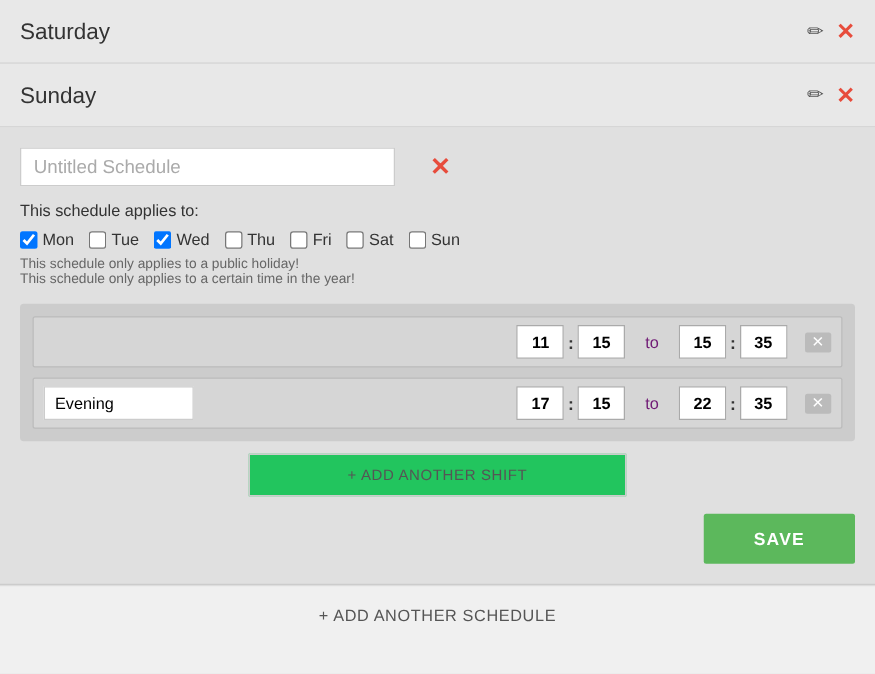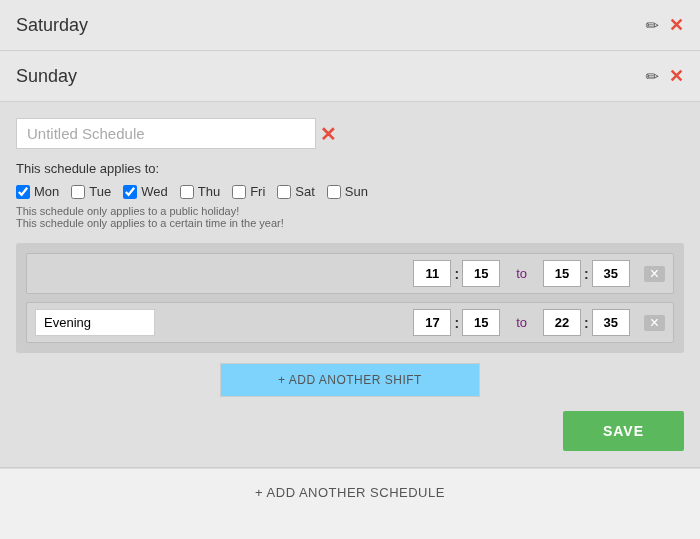--- a/index.html
+++ b/index.html
@@ -43,21 +43,21 @@
 
     .schedule-block {
       background: #e0e0e0;
       border-bottom: 1px solid #ccc;
       padding: 16px;
     }
 
     .schedule-name-row {
       display: flex;
       align-items: center;
-      gap: 0;
+      gap: 24px;
       margin-bottom: 12px;
     }
     .schedule-name-input {
       border: 1px solid #ccc;
       background: #fff;
       padding: 6px 10px;
       font-size: 15px;
       color: #999;
       flex: 1;
       max-width: 300px;
@@ -177,23 +177,23 @@
       font-size: 16px;
       cursor: pointer;
       padding: 0 6px;
       line-height: 1;
       border-radius: 2px;
       margin-left: 6px;
     }
 
     .add-shift-btn {
       display: block;
-      width: 260px;
+      width: 302px;
       margin: 0 auto 14px auto;
-      background: #7dd3fc;
+      background: #22c55e;
       border: 1px solid #ccc;
       padding: 9px 0;
       text-align: center;
       font-size: 12px;
       color: #555;
       cursor: pointer;
       letter-spacing: 0.5px;
       text-transform: uppercase;
     }
 

